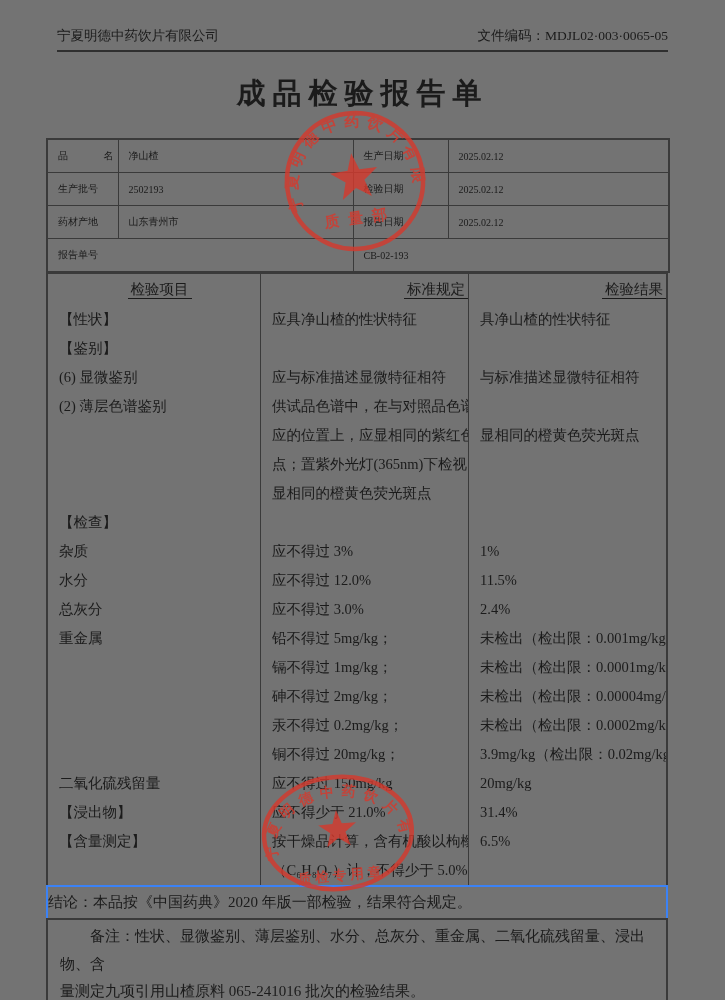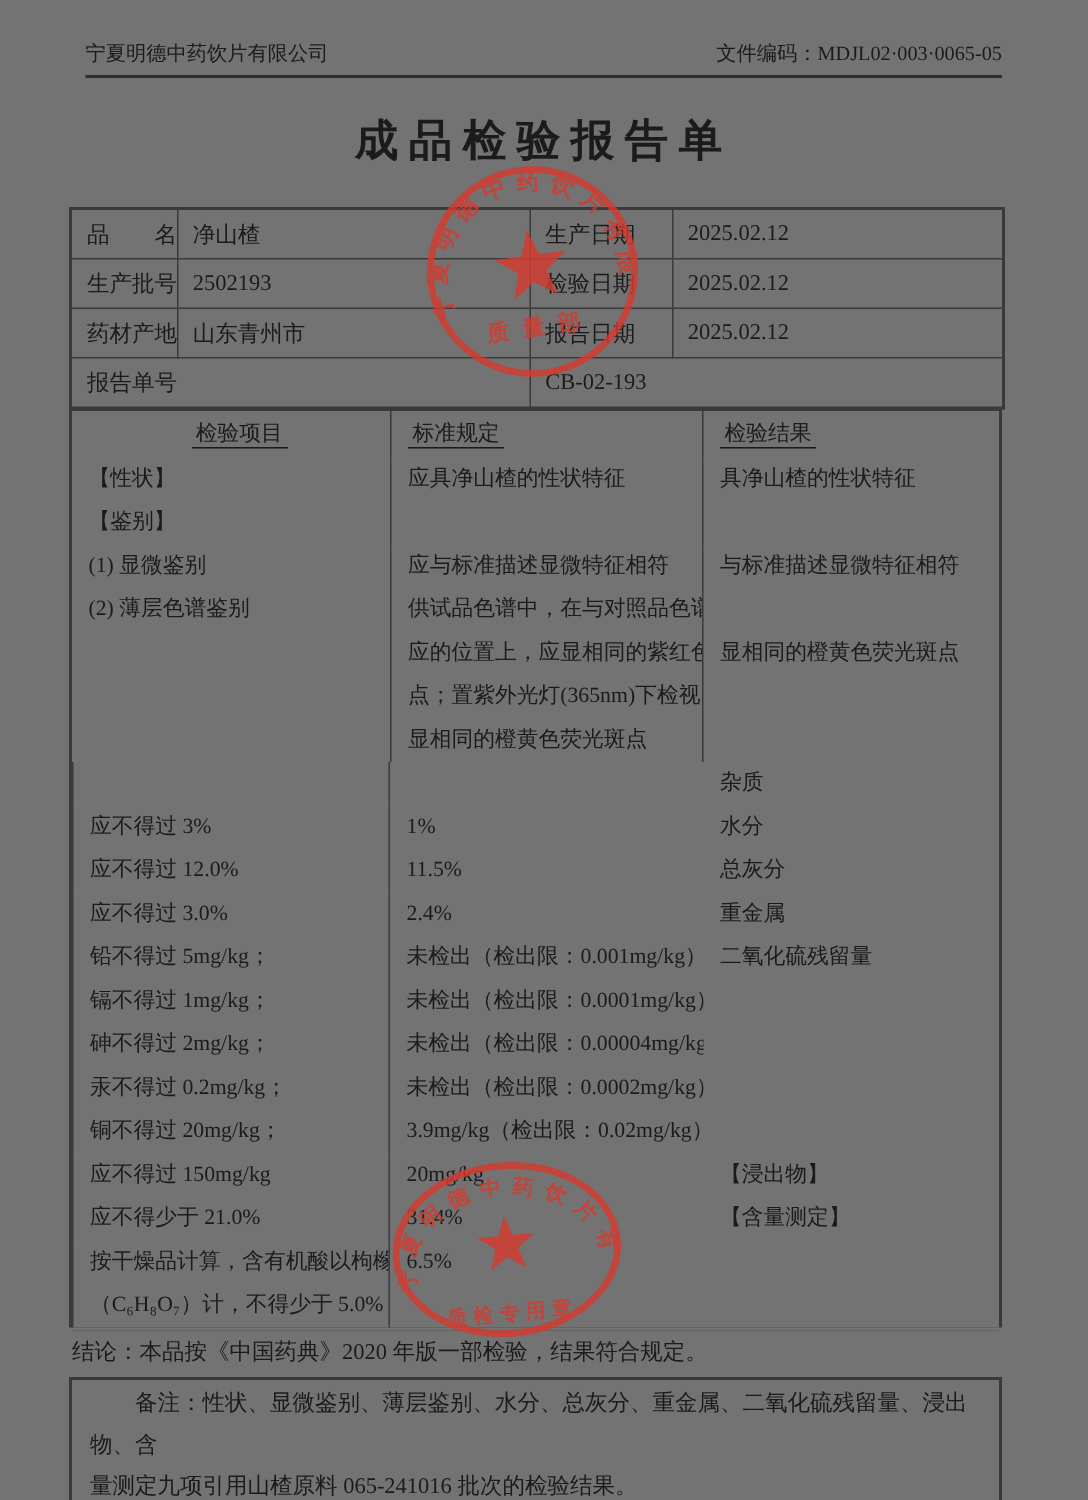--- a/index.html
+++ b/index.html
@@ -13,40 +13,40 @@
   
   .hdr{display:flex;justify-content:space-between;align-items:flex-end;
        margin:27px 57px 0 57px;font-size:13.5px;}
   .rule{margin:5px 57px 0 57px;border-top:2px solid #2f2f2f;}
 
   .title{margin:22px 0 0 0;text-align:center;font-size:29px;font-weight:bold;
          letter-spacing:7px;}
 
   
   table.info{margin:24px 0 0 46px;width:622px;border-collapse:collapse;
-             table-layout:fixed;font-size:15px;}
+             table-layout:fixed;font-size:10px;}
   table.info{border:2px solid #3a3a3a;}
   table.info td{border:1px solid #3a3a3a;height:32px;padding:0 4px 0 10px;
                 overflow:hidden;white-space:nowrap;}
   td.jlabel{text-align:justify;text-align-last:justify;padding-right:14px;}
 
   
   .main{margin-left:46px;margin-top:-1px;width:622px;box-sizing:border-box;
         border:2px solid #3a3a3a;display:grid;
         grid-template-columns:212px 209px 197px;font-size:14.5px;}
   .main .c{padding:0 0 0 11px;overflow:hidden;}
   .main .mid{border-left:1px solid #3a3a3a;border-right:1px solid #3a3a3a;}
   .ln{line-height:29px;min-height:29px;white-space:nowrap;}
-  .hcell{height:31px;line-height:30px;text-align:left;}
+  .hcell{height:31px;line-height:30px;text-align:right;}
   .hcell span{border-bottom:1px solid #1b1b1b;padding:0 3px 1px 3px;}
   .hcell.hleft{text-align:center;}
 
   
   .concl{margin-left:46px;margin-top:-2px;width:622px;box-sizing:border-box;
-         border:2px solid #737373;font-size:15px;line-height:31px;
+         border:2px solid #3b82f6;font-size:15px;line-height:31px;
          }
   .remark{margin-left:46px;margin-top:-2px;width:622px;box-sizing:border-box;
           border:2px solid #3a3a3a;font-size:15px;line-height:27.5px;
           padding:3px 12px 5px 12px;}
   .remark .l1{text-indent:30px;}
 
   
   .stamp{position:absolute;opacity:0.82;pointer-events:none;}
   #stamp-top{left:281px;top:107px;transform:rotate(-8deg);}
   #stamp-bottom{left:257px;top:772px;transform:rotate(-5deg);}
@@ -117,21 +117,21 @@
         <div class="ln">【鉴别】</div>
       </div>
     <div class="c mid">
         <div class="ln"></div>
       </div>
     <div class="c">
         <div class="ln"></div>
       </div>
 
     <div class="c">
-        <div class="ln">(1) 显微鉴别</div>
+        <div class="ln">(6) 显微鉴别</div>
       </div>
     <div class="c mid">
         <div class="ln">应与标准描述显微特征相符</div>
       </div>
     <div class="c">
         <div class="ln">与标准描述显微特征相符</div>
       </div>
 
     <div class="c">
         <div class="ln">(2) 薄层色谱鉴别</div>
@@ -141,20 +141,23 @@
       <div class="ln">应的位置上，应显相同的紫红色斑</div>
       <div class="ln">点；置紫外光灯(365nm)下检视，应</div>
       <div class="ln">显相同的橙黄色荧光斑点</div>
     </div>
     <div class="c">
       <div class="ln"></div>
       <div class="ln">显相同的橙黄色荧光斑点</div>
       <div class="ln"></div>
     </div>
 
+    <div class="c">
+        <div class="ln">【检查】</div>
+      </div>
     <div class="c mid">
         <div class="ln"></div>
       </div>
     <div class="c">
         <div class="ln"></div>
       </div>
 
     <div class="c">
         <div class="ln">杂质</div>
       </div>

